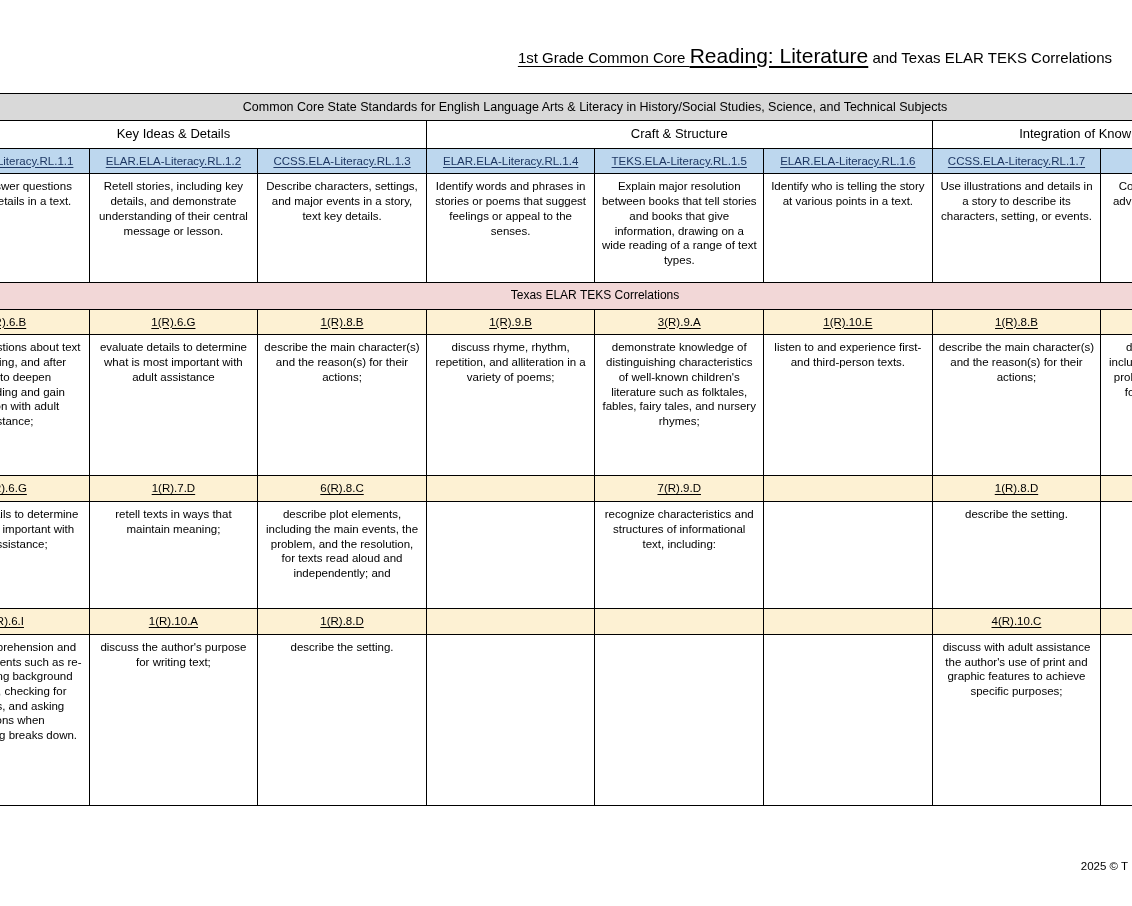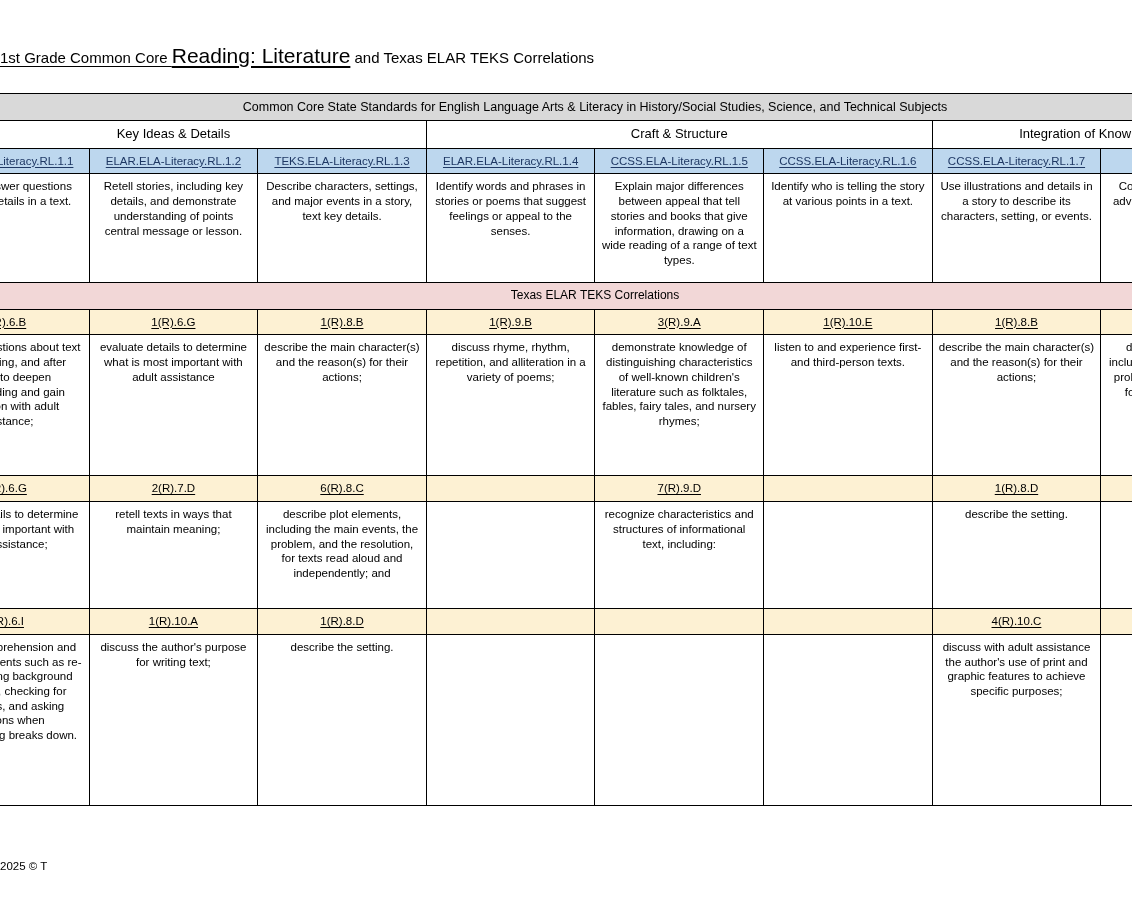--- a/index.html
+++ b/index.html
@@ -15,21 +15,21 @@
     color: #000000;
     position: relative;
   }
 
   
   .title-wrap {
     position: absolute;
     top: 44px;
     left: 0;
     width: 1112px;
-    text-align: left;
+    text-align: right;
   }
   .title {
     display: inline-block;
     white-space: nowrap;
     border-bottom: 0;
   }
   .title .t-small {
     font-size: 15px;
     text-decoration: underline;
     text-underline-offset: 3px;
@@ -122,20 +122,21 @@
   .h-130 { height: 130px; }
   .h-96 { height: 96px; }
   .h-160 { height: 160px; }
 
   
   .footer {
     position: absolute;
     top: 860px;
     left: 0;
     width: 1132px;
+    text-align: right;
     padding-right: 4px;
     font-size: 11.5px;
     box-sizing: border-box;
   }
 </style>
 </head>
 <body>
 
 <div class="title-wrap">
   <span class="title">
@@ -160,33 +161,33 @@
           <td colspan="8">Common Core State Standards for English Language Arts &amp; Literacy in History/Social Studies, Science, and Technical Subjects</td>
         </tr>
         <tr class="row-domain">
           <td colspan="3">Key Ideas &amp; Details</td>
           <td colspan="3">Craft &amp; Structure</td>
           <td colspan="2">Integration of Knowledge &amp; I</td>
         </tr>
         <tr class="row-ccss-head">
           <td><span class="link">CCSS.ELA-Literacy.RL.1.1</span></td>
           <td><span class="link">ELAR.ELA-Literacy.RL.1.2</span></td>
-          <td><span class="link">TEKS.ELA-Literacy.RL.1.3</span></td>
+          <td><span class="link">CCSS.ELA-Literacy.RL.1.3</span></td>
           <td><span class="link">ELAR.ELA-Literacy.RL.1.4</span></td>
-          <td><span class="link">CCSS.ELA-Literacy.RL.1.5</span></td>
-          <td><span class="link">CCSS.ELA-Literacy.RL.1.6</span></td>
+          <td><span class="link">TEKS.ELA-Literacy.RL.1.5</span></td>
+          <td><span class="link">ELAR.ELA-Literacy.RL.1.6</span></td>
           <td><span class="link">CCSS.ELA-Literacy.RL.1.7</span></td>
           <td></td>
         </tr>
         <tr class="row-ccss-body">
           <td>Ask and answer questions about key details in a text.</td>
-          <td>Retell stories, including key details, and demonstrate understanding of points central message or lesson.</td>
+          <td>Retell stories, including key details, and demonstrate understanding of their central message or lesson.</td>
           <td>Describe characters, settings, and major events in a story, text key details.</td>
           <td>Identify words and phrases in stories or poems that suggest feelings or appeal to the senses.</td>
-          <td>Explain major differences between appeal that tell stories and books that give information, drawing on a wide reading of a range of text types.</td>
+          <td>Explain major resolution between books that tell stories and books that give information, drawing on a wide reading of a range of text types.</td>
           <td>Identify who is telling the story at various points in a text.</td>
           <td>Use illustrations and details in a story to describe its characters, setting, or events.</td>
           <td>Compare and contrast the adventures and experiences of characters in</td>
         </tr>
         <tr class="row-teks-banner">
           <td colspan="8">Texas ELAR TEKS Correlations</td>
         </tr>
         <tr class="row-teks-code">
           <td><span class="code">1(R).6.B</span></td>
           <td><span class="code">1(R).6.G</span></td>
@@ -202,21 +203,21 @@
           <td class="h-130">evaluate details to determine what is most important with adult assistance</td>
           <td class="h-130">describe the main character(s) and the reason(s) for their actions;</td>
           <td class="h-130">discuss rhyme, rhythm, repetition, and alliteration in a variety of poems;</td>
           <td class="h-130">demonstrate knowledge of distinguishing characteristics of well-known children's literature such as folktales, fables, fairy tales, and nursery rhymes;</td>
           <td class="h-130">listen to and experience first- and third-person texts.</td>
           <td class="h-130">describe the main character(s) and the reason(s) for their actions;</td>
           <td class="h-130">describe plot elements, including the main events, the problem, and the resolution, for texts read aloud and independently; and</td>
         </tr>
         <tr class="row-teks-code">
           <td><span class="code">1(R).6.G</span></td>
-          <td><span class="code">2(R).7.D</span></td>
+          <td><span class="code">1(R).7.D</span></td>
           <td><span class="code">6(R).8.C</span></td>
           <td></td>
           <td><span class="code">7(R).9.D</span></td>
           <td></td>
           <td><span class="code">1(R).8.D</span></td>
           <td></td>
         </tr>
         <tr class="row-teks-body">
           <td class="h-96">evaluate details to determine what is most important with adult assistance;</td>
           <td class="h-96">retell texts in ways that maintain meaning;</td>

